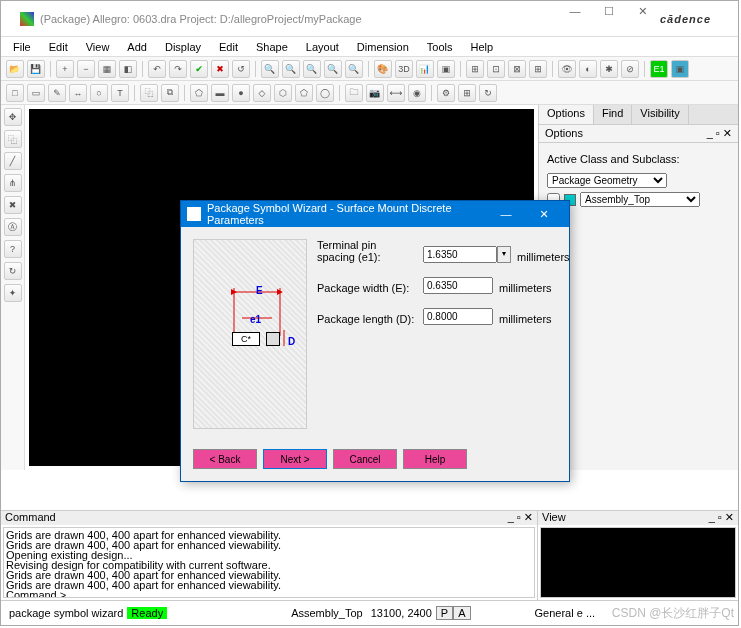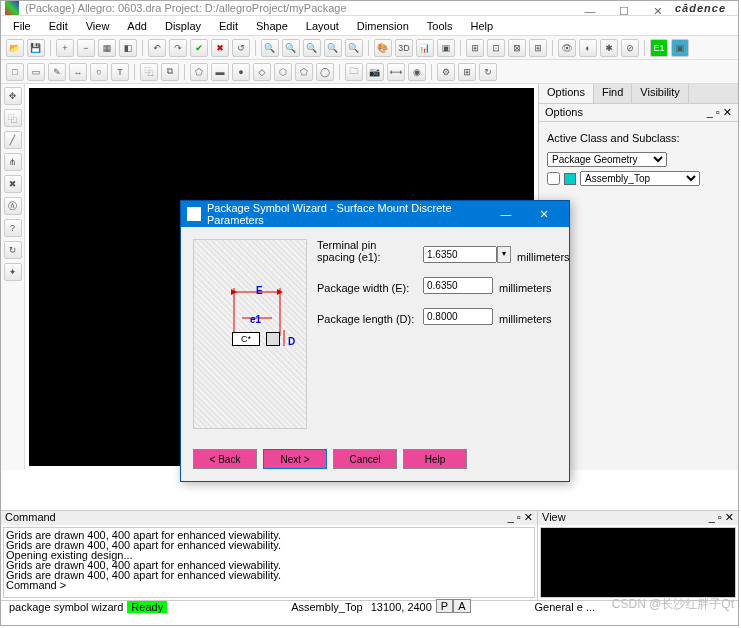--- a/index.html
+++ b/index.html
@@ -1,19 +1,19 @@
 <!DOCTYPE html>
 <html><head>
 <meta charset="utf-8">
 <style>
 * { box-sizing: border-box; margin: 0; padding: 0; font-family: "Segoe UI", Tahoma, sans-serif; font-size: 11px; }
 body { background: #fff; width: 741px; height: 628px; overflow: hidden; position: relative; }
 
 .win { border: 1px solid #aaa; width: 739px; height: 626px; display: flex; flex-direction: column; }
-.titlebar { height: 15px; display: flex; align-items: center; padding: 0 4px; background: #fff; border-bottom: 1px solid #ddd; }
+.titlebar { height: 36px; display: flex; align-items: center; padding: 0 19px; background: #fff; border-bottom: 1px solid #ddd; }
 .titlebar .icon { width: 14px; height: 14px; background: linear-gradient(45deg,#d33,#3c3,#33d); margin-right: 6px; }
 .titlebar .title { flex: 1; color: #888; font-size: 11px; }
 .titlebar .ctrl { width: 34px; height: 100%; text-align: center; line-height: 20px; color: #666; }
 .titlebar .brand { font-style: italic; font-weight: bold; color: #333; letter-spacing: 1px; margin-right: 8px; }
 
 .menubar { height: 20px; display: flex; align-items: center; padding: 0 4px; gap: 2px; border-bottom: 1px solid #ddd; }
 .menubar span { padding: 2px 8px; }
 
 .toolbar { height: 24px; display: flex; align-items: center; padding: 1px 4px; gap: 1px; border-bottom: 1px solid #ddd; background: #f8f8f8; flex-wrap: wrap; }
 .tbtn { width: 18px; height: 18px; border: 1px solid #ccc; background: linear-gradient(#fdfdfd,#e8e8e8); border-radius: 2px; display: inline-flex; align-items: center; justify-content: center; font-size: 9px; color: #555; margin: 0 1px; }
@@ -39,21 +39,21 @@
 .selrow select { width: 120px; font-size: 10px; }
 .swatch { width: 12px; height: 12px; background: #0cc; border: 1px solid #666; }
 
 .bottom { height: 90px; display: flex; border-top: 1px solid #ccc; margin-top: 40px; }
 .cmd { flex: 1; display: flex; flex-direction: column; border-right: 1px solid #ccc; }
 .cmdhead { height: 14px; font-family: monospace; font-size: 10px; padding: 0 4px; display: flex; justify-content: space-between; background: #eee; }
 .cmdbody { flex: 1; background: #fff; border: 1px solid #ccc; margin: 2px; padding: 2px; font-size: 9px; line-height: 10px; overflow: hidden; }
 .viewport { width: 200px; display: flex; flex-direction: column; }
 .viewbody { flex: 1; background: #000; margin: 2px; border: 1px solid #ccc; }
 
-.statusbar { height: 18px; display: flex; align-items: flex-end; border-top: 1px solid #ccc; font-family: monospace; font-size: 10px; padding: 12px 4px; }
+.statusbar { height: 18px; display: flex; align-items: center; border-top: 1px solid #ccc; font-family: monospace; font-size: 10px; padding: 12px 4px; }
 .statusbar .st { padding: 0 4px; }
 .statusbar .ready { background: #0f0; padding: 0 4px; }
 .statusbar .btn { border: 1px solid #888; padding: 0 4px; background: #eee; }
 .statusbar .watermark { margin-left: auto; color: #bbb; font-family: sans-serif; font-size: 12px; }
 
 
 .dialog { position: absolute; left: 180px; top: 200px; width: 390px; background: #f0f0f0; border: 1px solid #0052a3; box-shadow: 2px 2px 10px rgba(0,0,0,0.3); }
 .dlg-title { height: 26px; background: #0078d7; color: #fff; display: flex; align-items: center; padding: 0 6px; font-size: 11px; }
 .dlg-title .dicon { width: 14px; height: 14px; background: #fff; margin-right: 6px; display: inline-block; }
 .dlg-title .t { flex: 1; }
@@ -226,20 +226,21 @@
   <div class="bottom">
     <div class="cmd">
       <div class="cmdhead">
         <span>Command</span>
         <span>_ ▫ ✕</span>
       </div>
       <div class="cmdbody">
         <div>Grids are drawn 400, 400 apart for enhanced viewability.</div>
         <div>Grids are drawn 400, 400 apart for enhanced viewability.</div>
         <div>Opening existing design...</div>
+        <div>Revising design for compatibility with current software.</div>
         <div>Grids are drawn 400, 400 apart for enhanced viewability.</div>
         <div>Grids are drawn 400, 400 apart for enhanced viewability.</div>
         <div>Command &gt;</div>
       </div>
     </div>
     <div class="viewport">
       <div class="cmdhead">
         <span>View</span>
         <span>_ ▫ ✕</span>
       </div>

